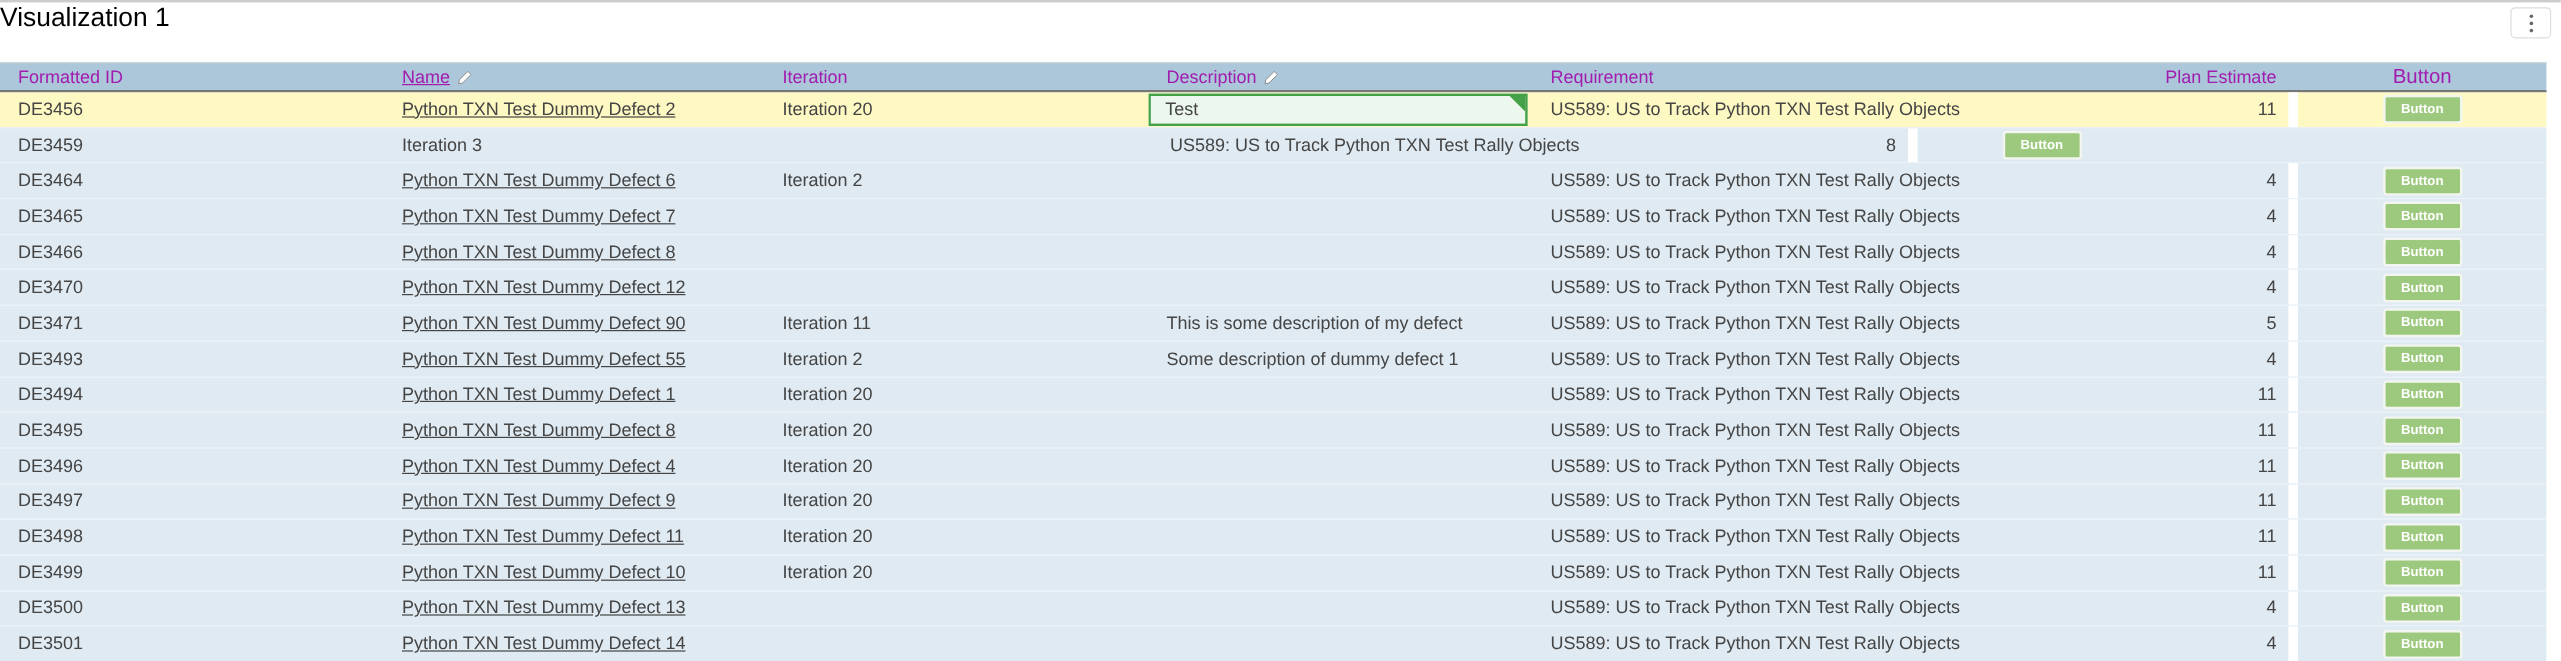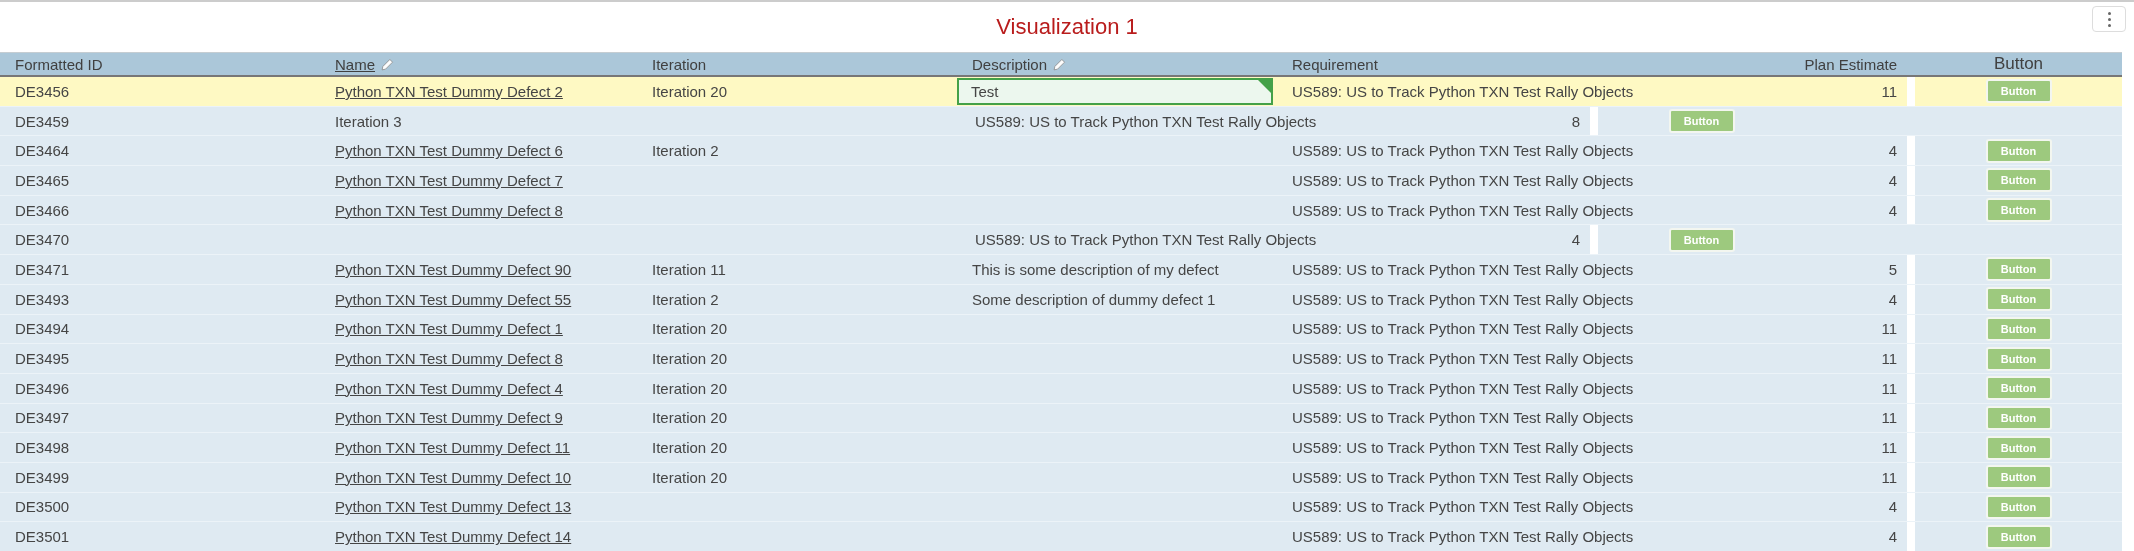--- a/index.html
+++ b/index.html
@@ -6,40 +6,40 @@
   html, body { width: 2134px; height: 551px; overflow: hidden; }
   body {
     font-family: "Liberation Sans", sans-serif;
     background: #ffffff;
     border-top: 2px solid #cccccc;
     position: relative;
     color: #454545;
   }
   .titlebar { height: 50px; position: relative; }
   .title {
-    text-align: center; font-size: 22px; color: #b91c1c;
-    padding-top: 12px; font-weight: 400;
+    text-align: left; font-size: 22px; color: #000000;
+    font-weight: 400;
   }
   .kebab-btn {
     position: absolute; top: 4px; right: 8px;
     width: 34px; height: 26px;
     border: 1px solid #dddddd; border-radius: 4px; background: #ffffff;
     display: flex; flex-direction: column; align-items: center; justify-content: center;
     gap: 3px; cursor: pointer;
   }
   .kebab-btn .dot { width: 3px; height: 3px; border-radius: 50%; background: #666666; }
 
   .grid { width: 2122px; }
   .thead {
     display: flex; height: 25px;
     background: #abc7d9;
     border-top: 1px solid #c5cdd2;
     border-bottom: 2px solid #777777;
     align-items: center;
-    font-size: 15px; color: #404040;
+    font-size: 15px; color: #a21caf;
   }
   .th { padding-left: 15px; display: flex; align-items: center; gap: 6px; height: 100%; }
   .rows { display: flex; flex-direction: column; height: 474px; }
   .tr {
     flex: 1 1 0; display: flex; align-items: stretch;
     background: #dfeaf2; border-top: 1px solid #ecf3f8;
     font-size: 15px; color: #454545;
   }
   .rows .tr:first-child { border-top: none; }
   .tr.highlighted { background: #fef9c3; }
@@ -209,20 +209,21 @@
     <div class="td col-req">US589: US to Track Python TXN Test Rally Objects</div>
     <div class="td col-plan">4</div>
     <div class="col-gap"></div>
     <div class="td col-btn">
       <button class="row-button">Button</button>
     </div>
   </div>
 
   <div class="tr">
     <div class="td col-fid">DE3470</div>
+    <div class="td col-name">Python TXN Test Dummy Defect 12</div>
     <div class="td col-iter"></div>
     <div class="td col-desc">
       <div class="desc-box">
         <span></span>
 
       </div>
     </div>
     <div class="td col-req">US589: US to Track Python TXN Test Rally Objects</div>
     <div class="td col-plan">4</div>
     <div class="col-gap"></div>

